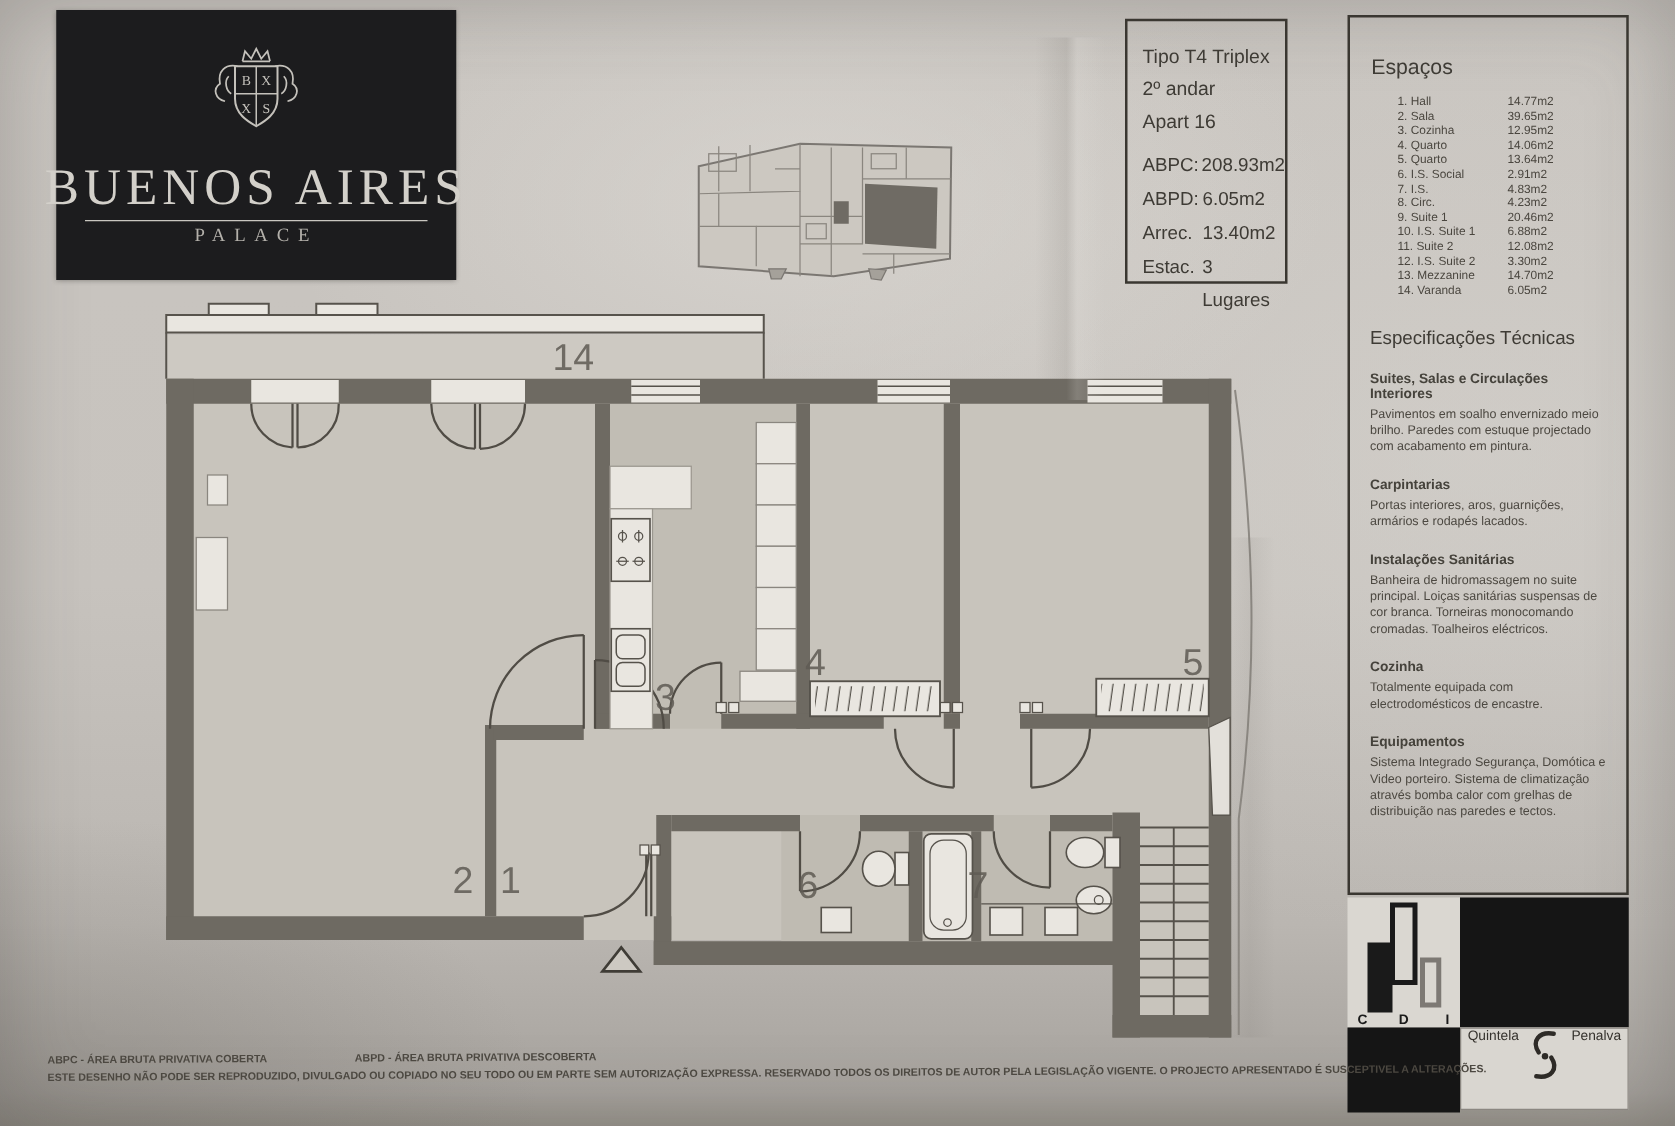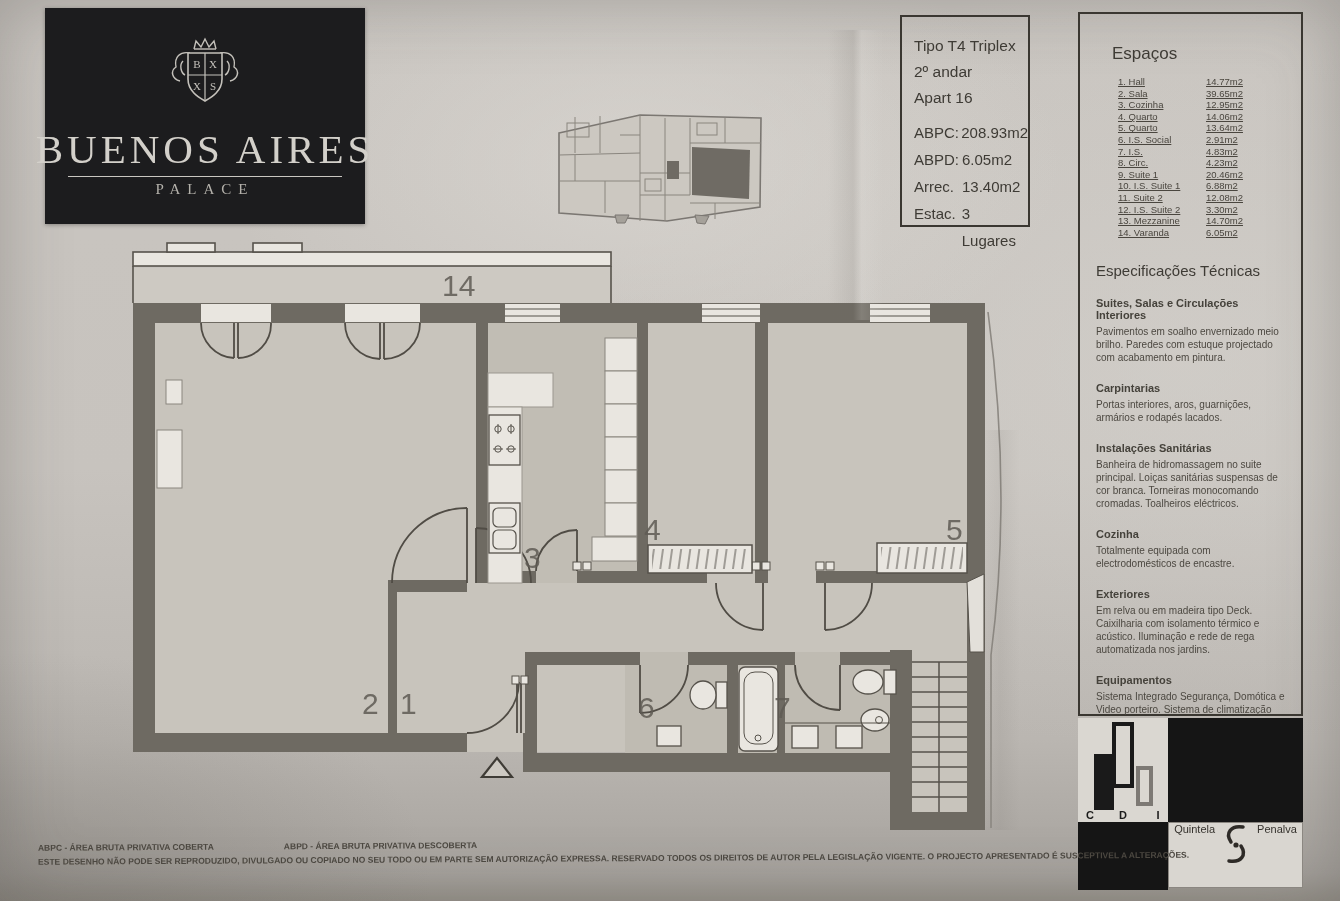--- a/index.html
+++ b/index.html
@@ -29,23 +29,23 @@
   .infobox{position:absolute;left:900px;top:15px;width:130px;height:212px;border:2px solid #3a3731;
     box-sizing:border-box;padding:16px 0 0 12px;}
   .infobox .l1{font-size:15.5px;color:#3e3b35;line-height:26px;}
   .inforow{display:flex;font-size:15px;color:#3e3b35;line-height:27px;}
   .inforow .lab{width:48px;}
   .infogap{height:8px;}
 
   
   .panel{position:absolute;left:1078px;top:12px;width:225px;height:704px;border:2px solid #3a3731;
     box-sizing:border-box;padding:30px 14px 0 16px;}
-  .panel h1{font-size:17px;font-weight:normal;color:#3e3b35;margin:0 0 12px 16px;}
+  .panel h1{font-size:17px;font-weight:normal;color:#3e3b35;margin:0 0 12px 1px;}
   .sp-list{margin-left:22px;}
-  .sp-row{display:flex;font-size:9.5px;line-height:11.6px;color:#4a463f;text-decoration:underline;}
+  .sp-row{display:flex;font-size:9.5px;line-height:11.6px;color:#4a463f;}
   .sp-row .nm{width:88px;}
   .panel h2{font-size:15px;font-weight:normal;color:#3e3b35;margin:24px 0 0 0;}
   .sec{margin-top:18px;}
   .sec .hd{font-size:11px;font-weight:bold;color:#45423b;margin-bottom:4px;}
   .sec .bd{font-size:10px;line-height:13px;color:#4c4841;width:196px;}
 
   
   .partners{position:absolute;left:1078px;top:718px;width:225px;height:172px;}
   .p-row1{display:flex;height:104px;}
   .cdi-cell{width:90px;height:104px;background:#dad7d1;}
@@ -425,24 +425,20 @@
     </div>
     <div class="sec">
       <div class="hd">Instalações Sanitárias</div>
       <div class="bd">Banheira de hidromassagem no suite principal. Loiças sanitárias suspensas de cor branca. Torneiras monocomando cromadas. Toalheiros eléctricos.</div>
     </div>
     <div class="sec">
       <div class="hd">Cozinha</div>
       <div class="bd">Totalmente equipada com electrodomésticos de encastre.</div>
     </div>
     <div class="sec">
-      <div class="hd">Exteriores</div>
-      <div class="bd">Em relva ou em madeira tipo Deck. Caixilharia com isolamento térmico e acústico. Iluminação e rede de rega automatizada nos jardins.</div>
-    </div>
-    <div class="sec">
       <div class="hd">Equipamentos</div>
       <div class="bd">Sistema Integrado Segurança, Domótica e Video porteiro. Sistema de climatização através bomba calor com grelhas de distribuição nas paredes e tectos.</div>
     </div>
   </div>
 
   <div class="partners">
     <div class="p-row1">
       <div class="cdi-cell">
         <svg width="90" height="104" viewBox="0 0 90 104">
           <rect x="36" y="6" width="18" height="62" fill="#dad7d1" stroke="#1a1a1a" stroke-width="4"></rect>

